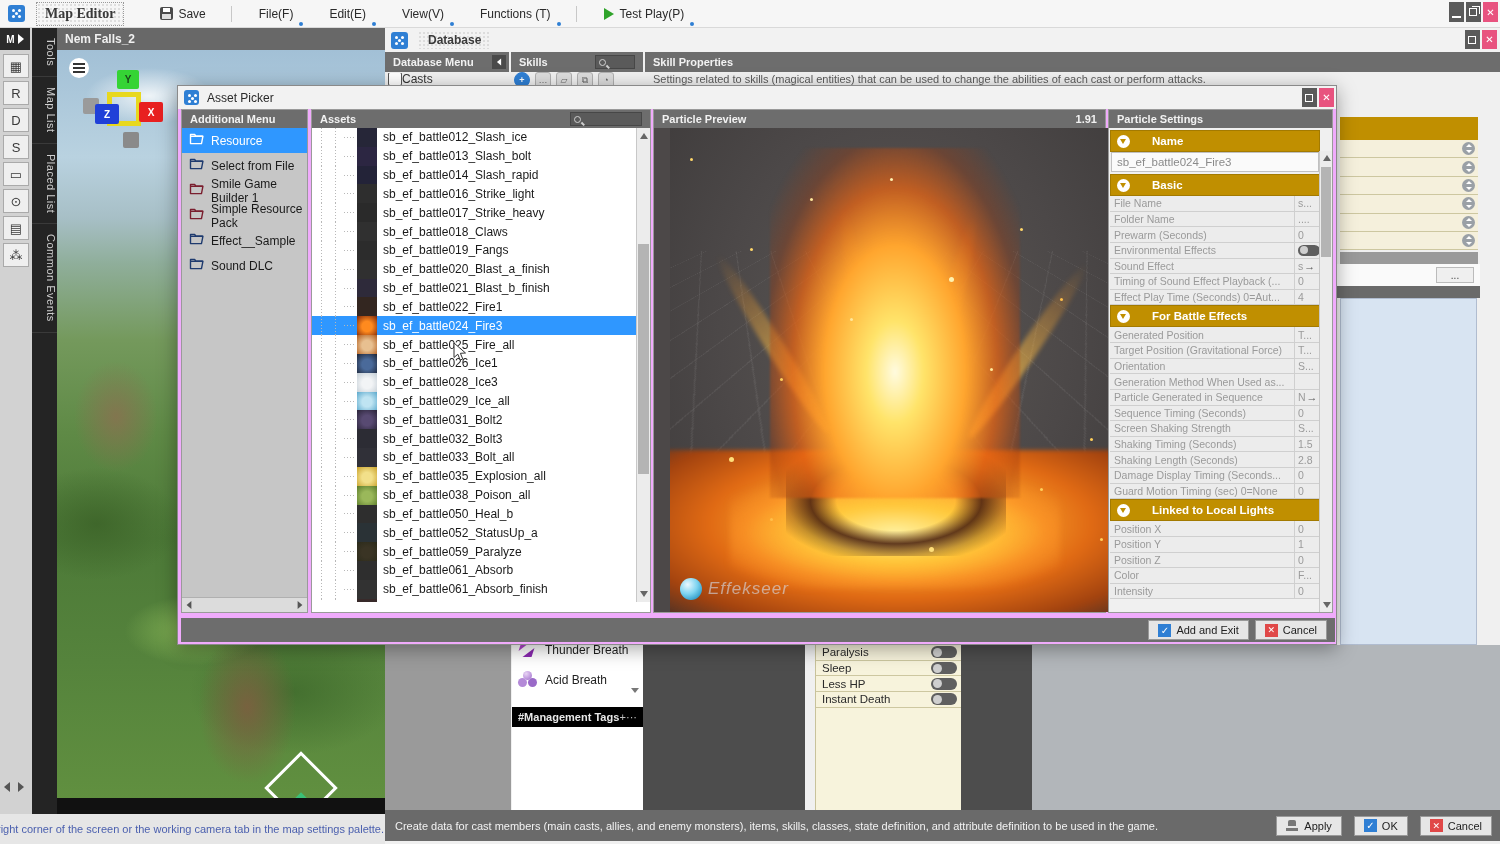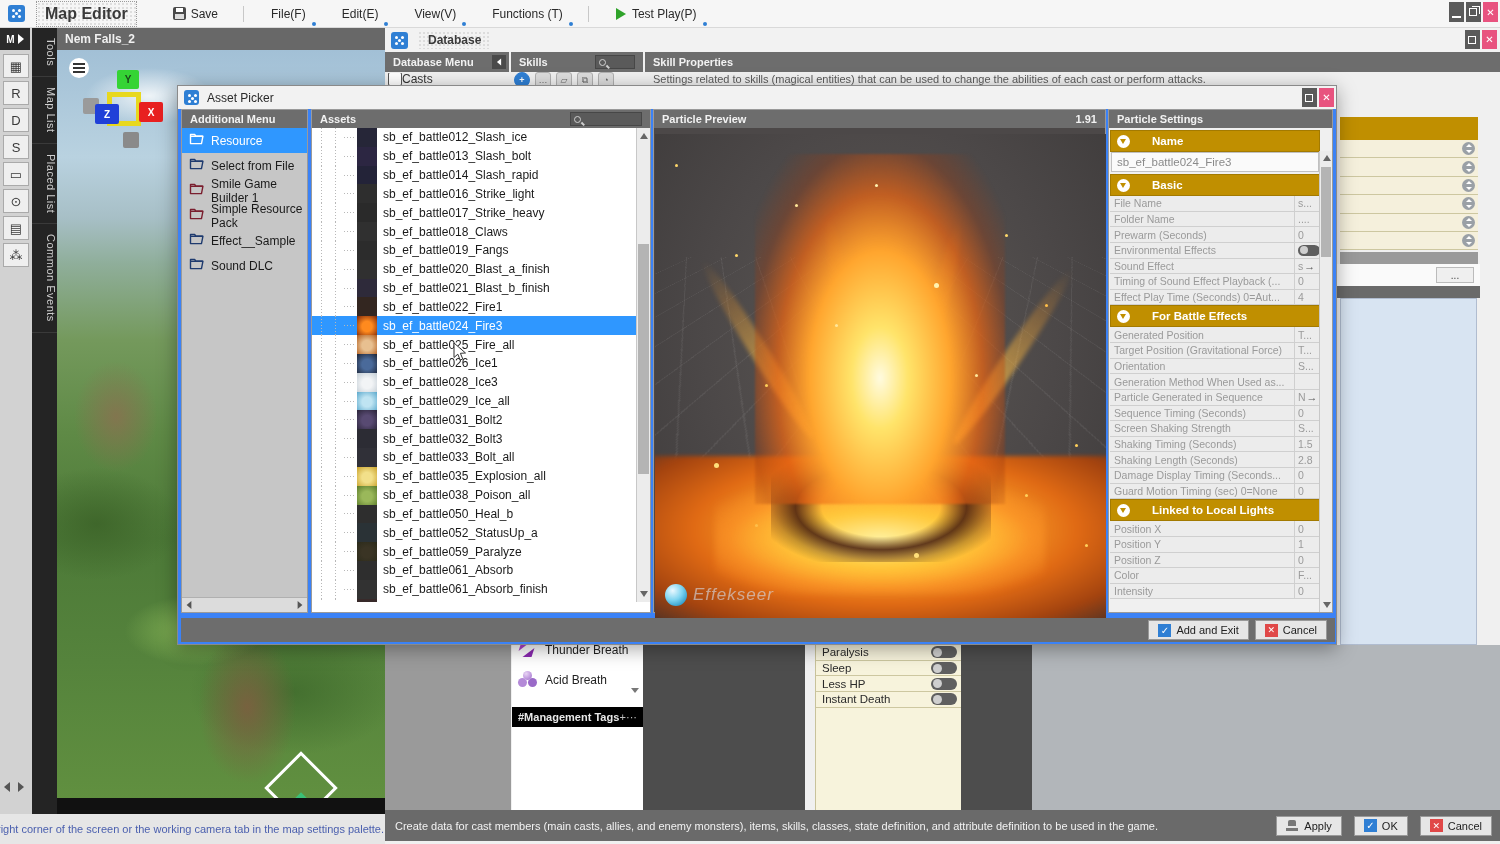--- a/index.html
+++ b/index.html
@@ -8,22 +8,22 @@
   .screen { position:relative; width:1500px; height:844px; background:#f0f0f0; overflow:hidden; }
   .abs { position:absolute; }
 
   
   .menubar { left:0; top:0; width:1500px; height:28px; background:#f6f6f6; border-bottom:1px solid #d9d9d9;
     display:flex; align-items:center; z-index:6; }
   .app-icon { width:17px; height:17px; margin-left:8px; border-radius:3px;
     background:#2f7fd4; position:relative; flex:0 0 auto; }
   .app-icon::before { content:""; position:absolute; left:4px; top:4px; width:3px; height:3px; border-radius:50%;
     background:#fff; box-shadow:6px 0 0 #fff, 0 6px 0 #fff, 6px 6px 0 #fff, 3px 3px 0 #fff; }
-  .app-title { margin-left:12px; font-weight:bold; font-size:16px; color:#3a3a3a; padding:3px 8px;
-    outline:1px dotted #9a9a9a; background:radial-gradient(#dedede 1px, transparent 1px); background-size:4px 4px; }
+  .app-title { margin-left:12px; font-weight:bold; font-size:14px; color:#3a3a3a; padding:3px 8px;
+    outline:1px dotted #9a9a9a; background:radial-gradient(#dedede 1px, transparent 1px); background-size:4px 4px;font-family:Liberation Serif, serif; }
   .mb-btn { position:relative; margin-left:18px; font-size:12px; color:#2a2a2a; padding:4px 8px; border:1px solid transparent; }
   .menu-dot { position:absolute; right:-2px; bottom:-1px; width:4px; height:4px; border-radius:50%; background:#2f7fd4; }
   .save-icon { display:inline-block; width:13px; height:13px; background:#4a4a4a; position:relative; margin-right:5px; vertical-align:-2px; border-radius:2px; }
   .save-icon::before { content:""; position:absolute; left:3px; top:1px; width:7px; height:4px; background:#fff; }
   .save-icon::after { content:""; position:absolute; left:2px; bottom:1px; width:9px; height:5px; background:#dcdcdc; }
   .mb-sep { width:1px; height:16px; background:#c8c8c8; margin-left:16px; }
   .play-tri { display:inline-block; width:0; height:0; border-left:10px solid #2fa32a; border-top:6px solid transparent;
     border-bottom:6px solid transparent; margin-right:6px; vertical-align:-2px; }
   .win-controls { position:absolute; right:2px; top:2px; display:flex; gap:2px; }
   .wc-btn { width:15px; height:20px; background:#5a5a5a; position:relative; }
@@ -142,21 +142,21 @@
     display:flex; align-items:center; gap:5px; padding:0 9px; }
   .ic-check { width:13px; height:13px; background:#2f7fd4; color:#fff; font-size:10px; font-weight:bold;
     display:flex; align-items:center; justify-content:center; }
   .ic-x { width:13px; height:13px; background:#e04848; color:#fff; font-size:9px; font-weight:bold;
     display:flex; align-items:center; justify-content:center; }
   .ic-stamp { width:13px; height:13px; position:relative; }
   .ic-stamp::before { content:""; position:absolute; left:2px; top:1px; width:8px; height:6px; background:#777; border-radius:2px 2px 0 0; }
   .ic-stamp::after { content:""; position:absolute; left:0; bottom:1px; width:12px; height:3px; background:#777; }
 
   
-  .dialog { left:177px; top:85px; width:1160px; height:560px; background:#3b82f6; border:1px solid #8a8a8a;
+  .dialog { left:177px; top:85px; width:1160px; height:560px; background:#f0abfc; border:1px solid #8a8a8a;
     box-shadow:0 4px 18px rgba(0,0,0,.35); z-index:5; }
   .dlg-titlebar { position:absolute; left:0; top:0; width:100%; height:23px; background:#f2f2f2; display:flex; align-items:center; }
   .dlg-title { margin-left:8px; font-size:12px; color:#2a2a2a; }
   .dlg-controls { position:absolute; right:2px; top:2px; display:flex; gap:2px; }
   .dlg-statusbar { position:absolute; left:3px; top:532px; width:1154px; height:24px; background:#6d6d6d; color:#f2f2f2;
     font-size:11px; display:flex; align-items:center; padding-left:8px; }
   .dlg-statusbar .btns { margin-left:auto; display:flex; gap:6px; margin-right:8px; }
   
   .addmenu { position:absolute; left:3px; top:23px; width:127px; height:504px; background:#c6c6c6; border:1px solid #9a9a9a; }
   .addmenu-header { height:18px; }
@@ -180,22 +180,22 @@
   .asset-thumb { width:20px; align-self:stretch; flex:0 0 auto; }
   .asset-label { font-size:12px; color:#1a1a1a; padding-left:6px; white-space:nowrap; }
   .vscroll { position:absolute; right:0; top:18px; width:14px; height:474px; background:#ececec; border-left:1px solid #c8c8c8; }
   .vscroll .tri-up { position:absolute; top:5px; left:3px; width:0; height:0; border-bottom:6px solid #666; border-left:4px solid transparent; border-right:4px solid transparent; }
   .vscroll .tri-dn { position:absolute; bottom:5px; left:3px; width:0; height:0; border-top:6px solid #666; border-left:4px solid transparent; border-right:4px solid transparent; }
   .vscroll .thumbbar { position:absolute; left:1px; width:11px; background:#b4b4b4; }
   
   .preview-panel { position:absolute; left:475px; top:23px; width:453px; height:504px; border:1px solid #9a9a9a; background:#4c4848; }
   .preview-header { height:18px; }
   .pv-time { margin-left:auto; font-weight:bold; }
-  .pv-canvas { position:absolute; left:1px; top:18px; width:451px; height:484px; overflow:hidden;
-    background:radial-gradient(ellipse at 50% 42%, #5c5855 0%, #4c4848 55%, #3d3a3a 100%);margin-top:6px; }
+  .pv-canvas { position:absolute; left:16px; top:18px; width:451px; height:484px; overflow:hidden;
+    background:radial-gradient(ellipse at 50% 42%, #5c5855 0%, #4c4848 55%, #3d3a3a 100%); }
   .pv-grid { position:absolute; left:-90px; top:30px; width:640px; height:330px; opacity:.45;
     background:repeating-linear-gradient(115deg, rgba(255,255,255,.16) 0 1px, transparent 1px 44px),
                repeating-linear-gradient(65deg, rgba(255,255,255,.16) 0 1px, transparent 1px 44px);
     transform:perspective(320px) rotateX(52deg); }
   .pv-lava { position:absolute; left:-30px; top:322px; width:520px; height:175px; filter:blur(2px);
     background:radial-gradient(ellipse at 50% 42%, #ffe46a 0%, #ffab2e 26%, #e06a14 52%, #a3430f 74%, rgba(96,42,18,.5) 90%, transparent 100%); }
   .pv-lava2 { position:absolute; left:60px; top:350px; width:330px; height:110px; filter:blur(3px);
     background:radial-gradient(ellipse, #fff2a0 0%, #ffc83a 35%, rgba(255,150,40,.6) 65%, transparent 85%); }
   .pv-darkring { position:absolute; left:116px; top:318px; width:220px; height:110px;
     background:radial-gradient(ellipse, transparent 38%, rgba(70,30,16,.85) 55%, rgba(70,30,16,.3) 70%, transparent 82%); }

